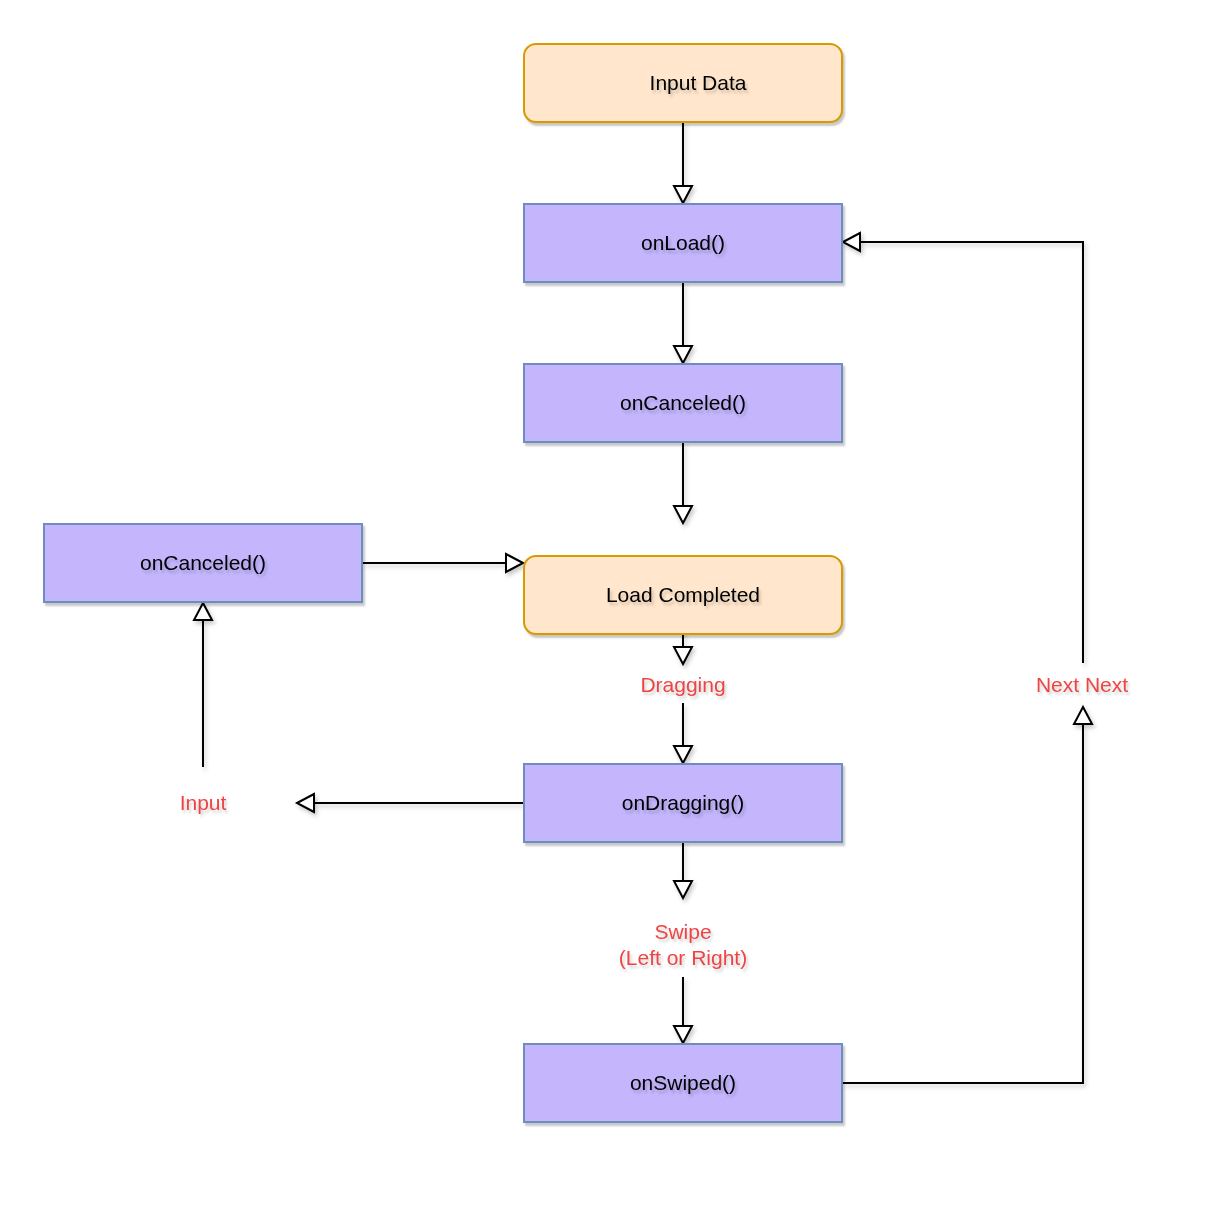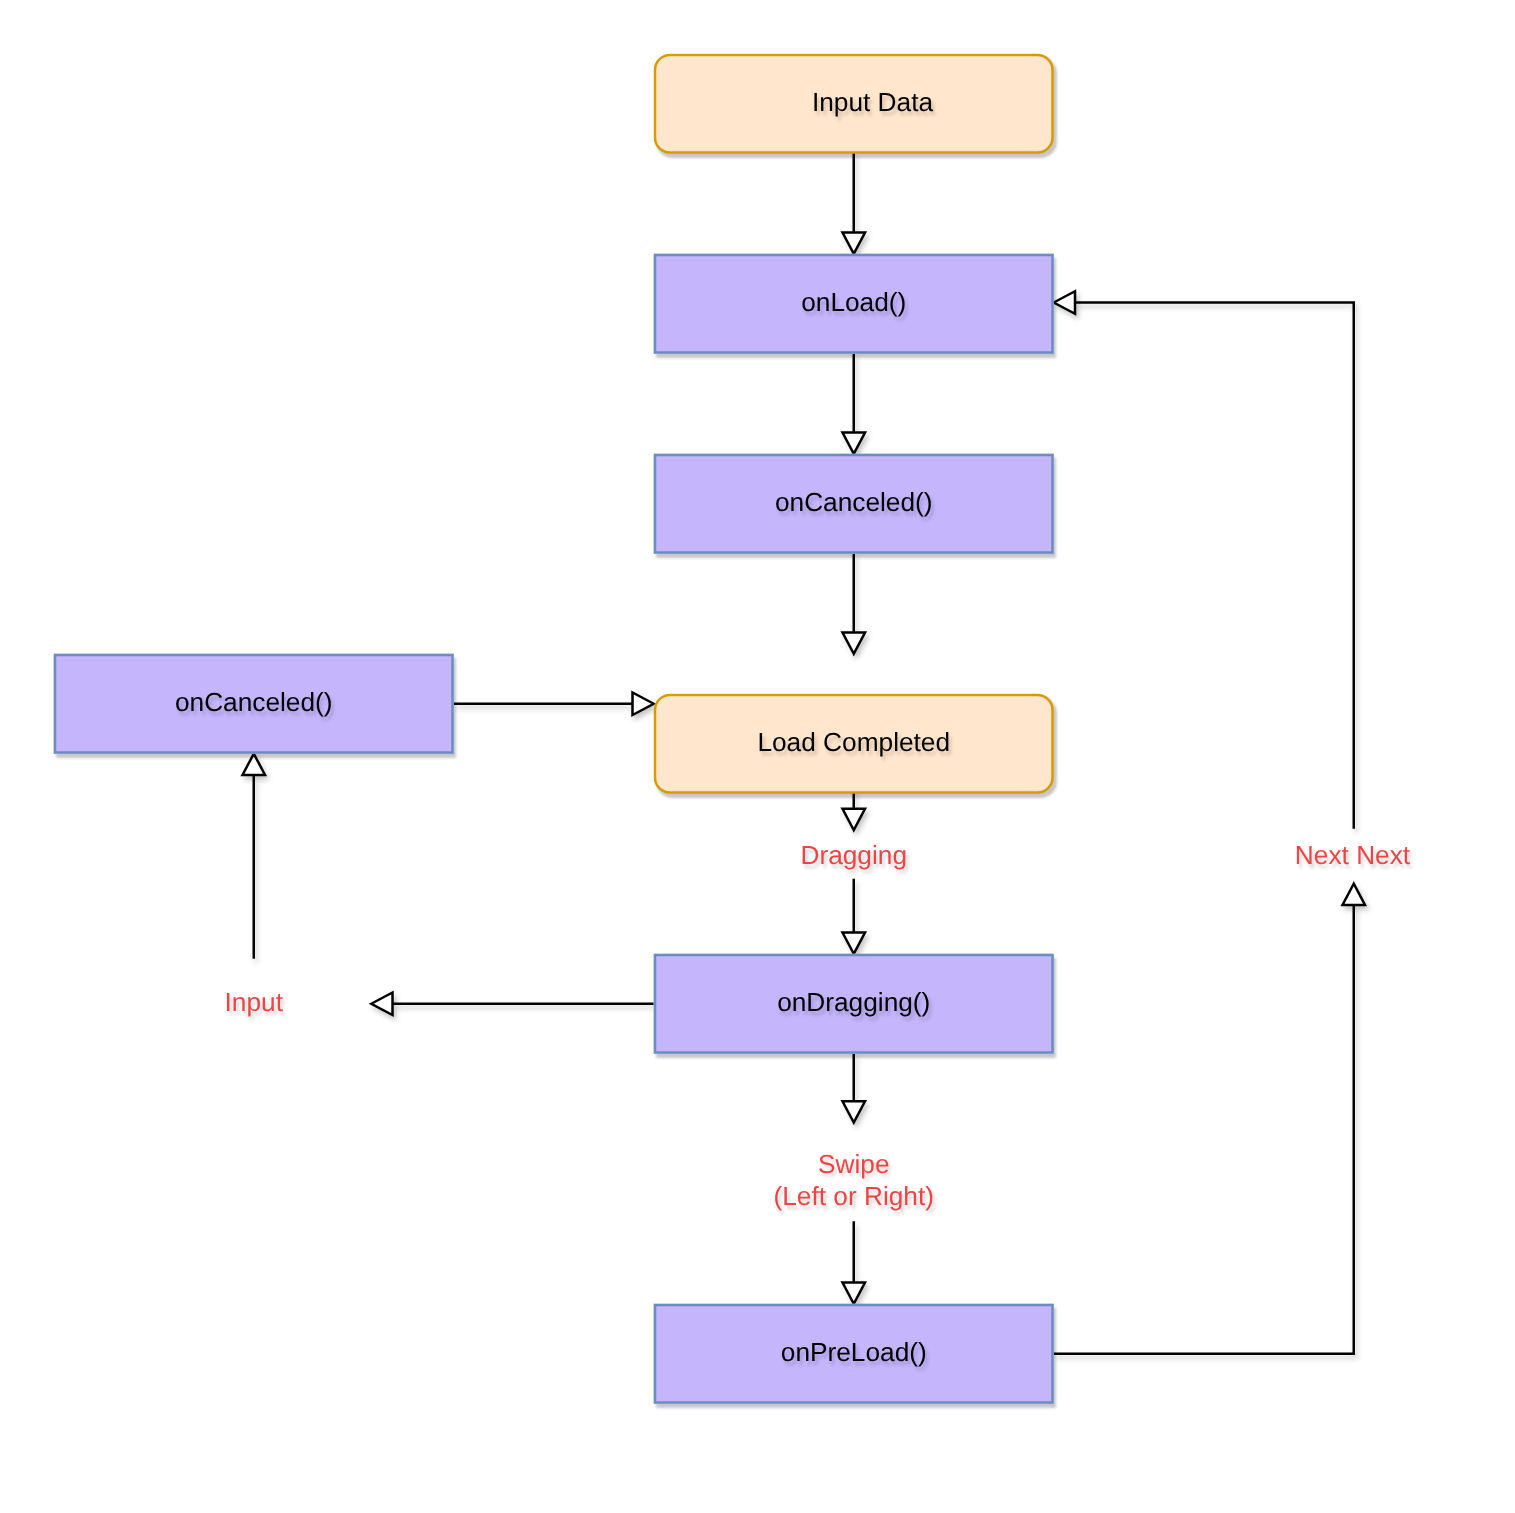--- a/index.html
+++ b/index.html
@@ -138,21 +138,21 @@
 
   <div class="node node--blue" style="left:523px; top:763px;">
     <span>onDragging()</span>
   </div>
 
   <div class="node node--blue" style="left:43px; top:523px;">
     <span>onCanceled()</span>
   </div>
 
   <div class="node node--blue" style="left:523px; top:1043px;">
-    <span>onPreLoad()</span>
+    <span>onSwiped()</span>
   </div>
 
   <div class="edge-label" style="left:683px; top:685px;">Dragging</div>
 
   <div class="edge-label" style="left:683px; top:945px;">
     <span>Swipe</span>
     <span>(Left or Right)</span>
   </div>
 
   <div class="edge-label" style="left:203px; top:803px;">Input</div>

